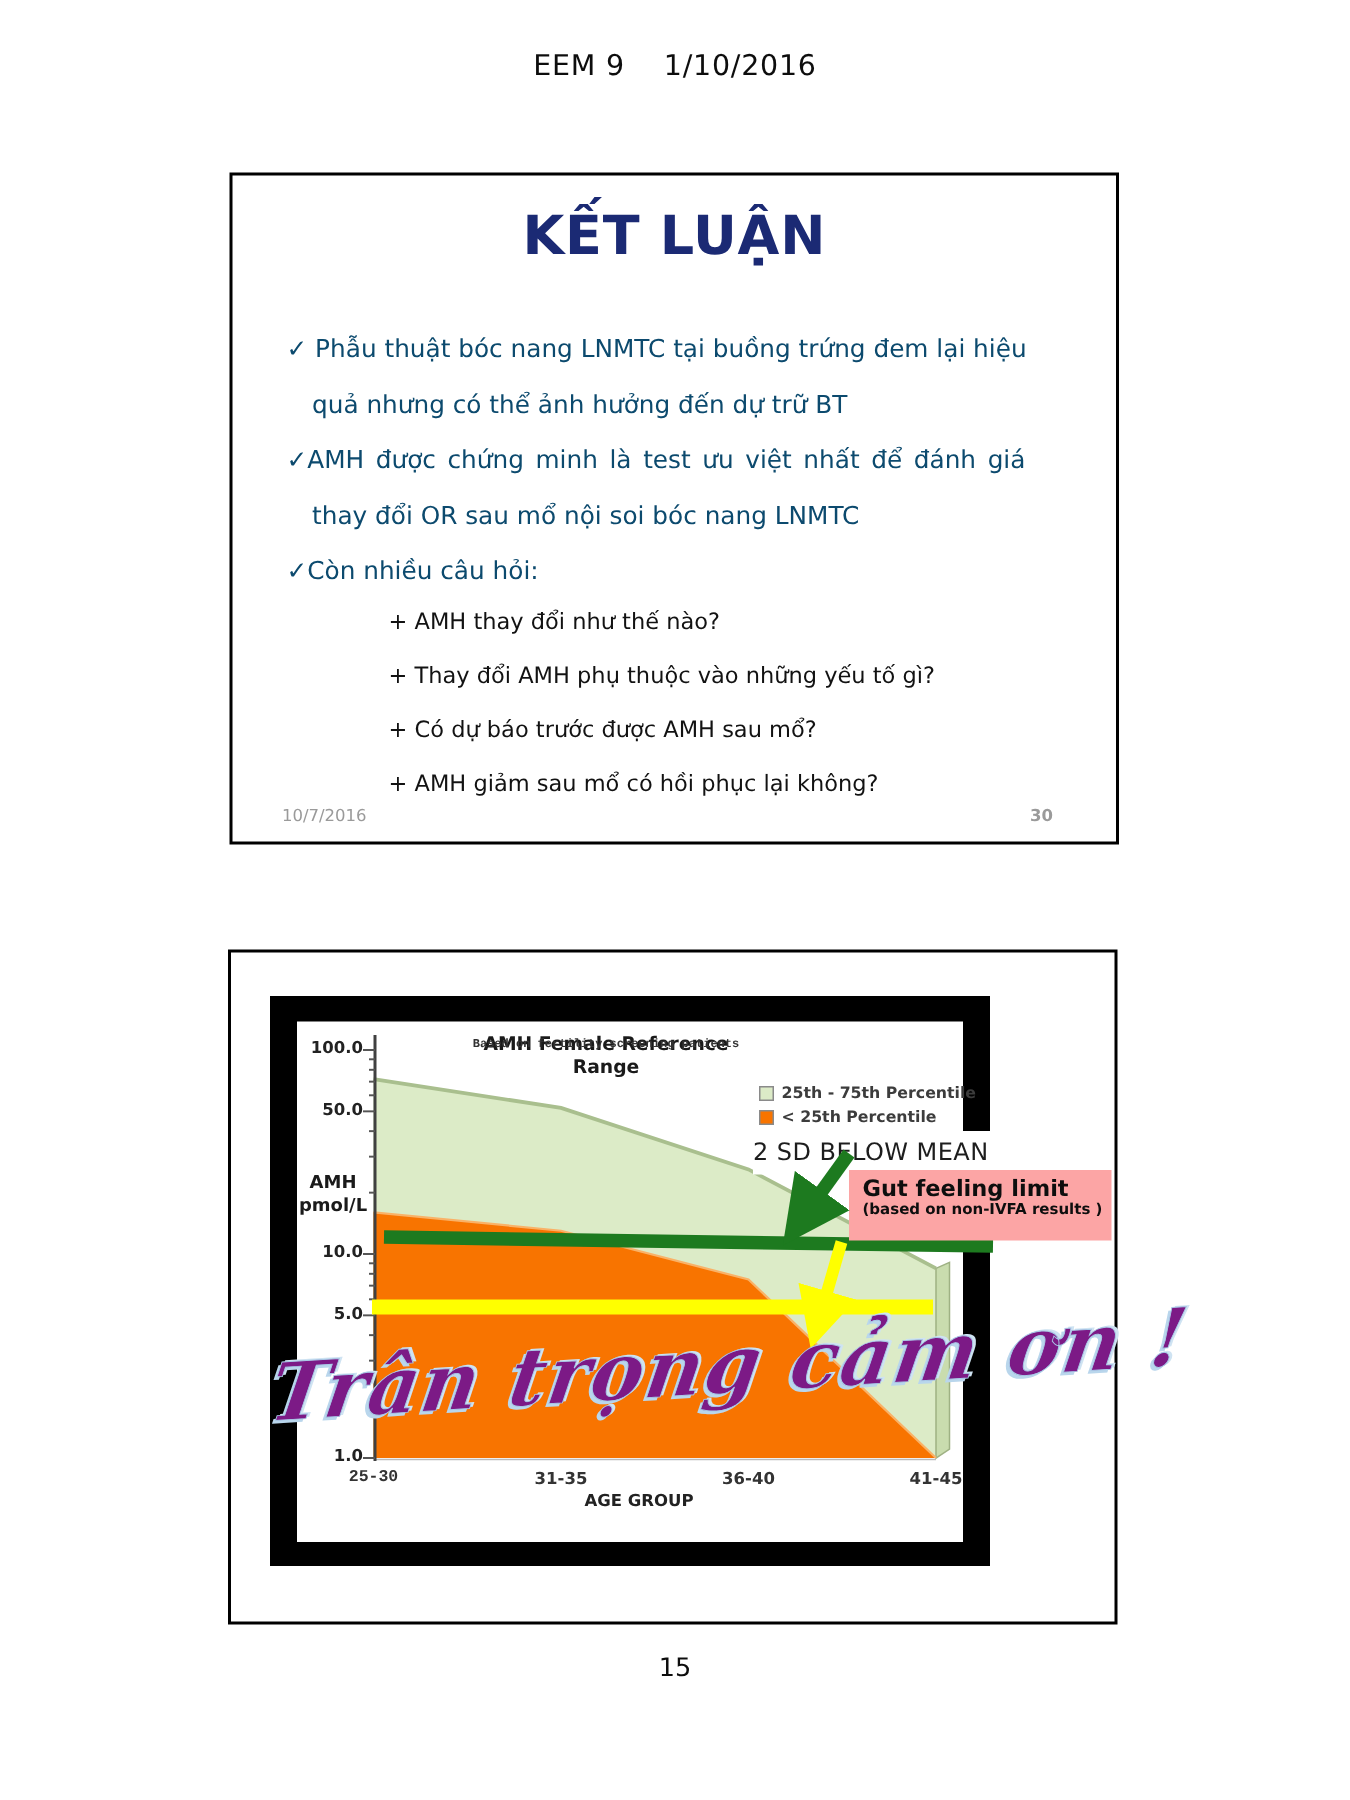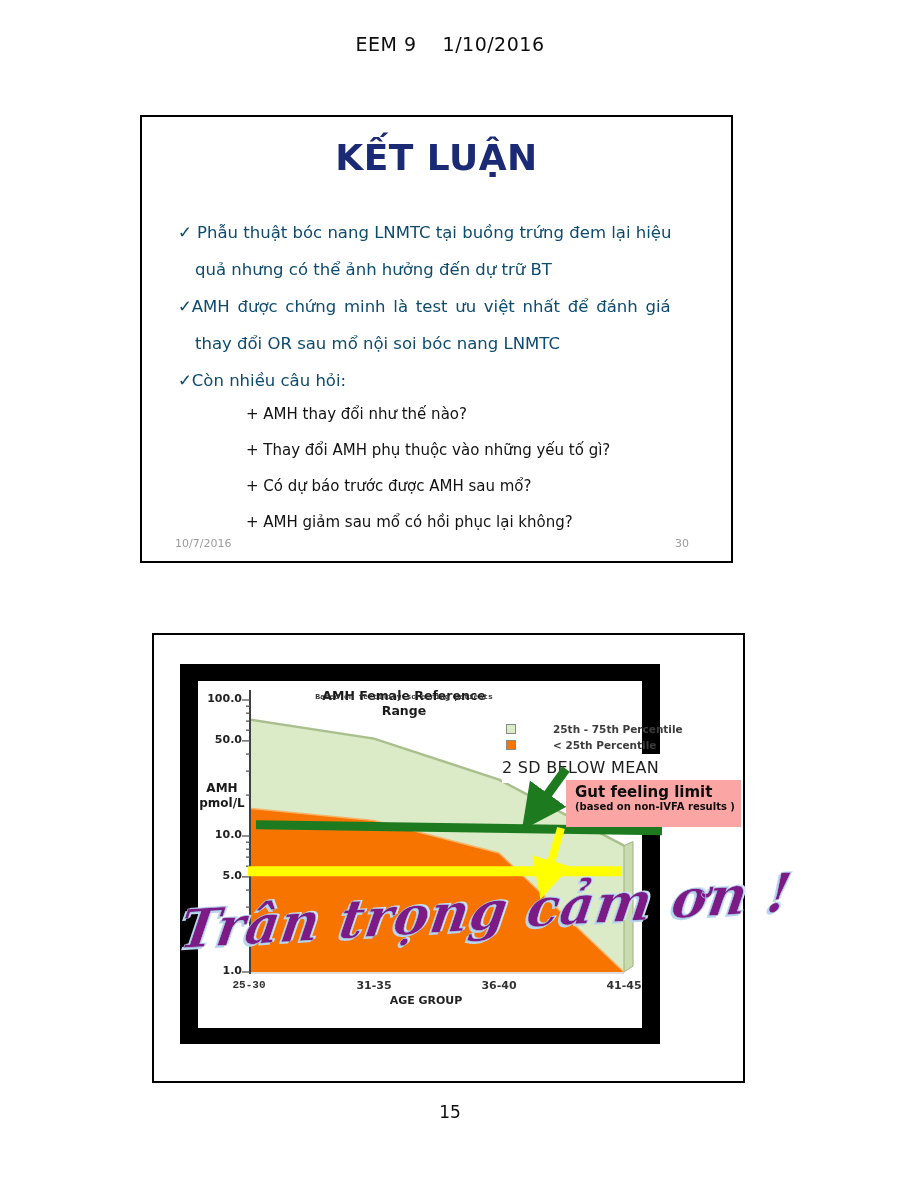--- a/index.html
+++ b/index.html
@@ -4,40 +4,40 @@
 <style>
   html,body{margin:0;padding:0;background:#ffffff;}
   .page{position:relative;width:900px;height:1200px;background:#ffffff;overflow:hidden;
         font-family:"DejaVu Sans",sans-serif;color:#111;}
   .hdr{position:absolute;top:33px;left:0;width:900px;text-align:center;
        font-size:19px;color:#0d0d0d;letter-spacing:.5px;}
   .hdr .gap{display:inline-block;width:26px;}
   .pagenum{position:absolute;top:1102px;left:0;width:900px;text-align:center;font-size:17px;color:#0d0d0d;}
 
   
-  .slide1{position:absolute;left:140px;top:115px;width:593px;height:448px;
+  .slide1{position:absolute;left:153px;top:115px;width:593px;height:448px;
           background:#fff;border:2px solid #000;box-sizing:border-box;}
   .s1-title{position:absolute;top:20px;left:0;width:100%;text-align:center;
             font-size:36px;font-weight:bold;color:#1b2a74;letter-spacing:.5px;}
   .s1-line{position:absolute;white-space:nowrap;font-size:16.5px;color:#0c4a6e;}
   .s1-sub{position:absolute;white-space:nowrap;font-size:15px;color:#121212;}
   .s1-footer{position:absolute;top:420px;font-size:11px;color:#9a9a9a;}
 
   
   .slide2{position:absolute;left:152px;top:633px;width:593px;height:450px;
           background:#fff;border:2px solid #000;box-sizing:border-box;}
   .frame{position:absolute;left:26px;top:29px;width:480px;height:380px;background:#000;z-index:1;}
   .chartbg{position:absolute;left:44px;top:46px;width:444px;height:347px;background:#fff;z-index:2;}
   .chart-svg{position:absolute;left:0;top:0;width:593px;height:450px;z-index:3;}
   .arrow-svg{position:absolute;left:0;top:0;width:593px;height:450px;z-index:6;pointer-events:none;}
   .c-label{position:absolute;z-index:4;color:#1a1a1a;}
   .c-title{left:150px;top:53px;width:200px;text-align:center;font-size:12.5px;font-weight:bold;}
   .c-sub{left:120px;top:57px;width:260px;text-align:center;font-size:8px;font-weight:bold;color:#333;font-family:Liberation Mono, monospace;}
   .legend{left:352px;top:86px;z-index:4;position:absolute;}
-  .leg-row{display:flex;align-items:center;height:16px;gap:32px;}
+  .leg-row{display:flex;align-items:center;height:16px;}
   .swatch{width:10px;height:10px;margin-right:5px;border:1px solid #8a8a8a;box-sizing:border-box;}
   .leg-txt{font-size:10.5px;font-weight:bold;color:#3c3c3c;}
   .sd-box{position:absolute;left:348px;top:119px;width:240px;height:29px;background:#fff;z-index:5;}
   .sd-txt{font-size:16px;color:#1d1d1d;padding-top:4px;letter-spacing:.3px;white-space:nowrap;}
   .gut-box{position:absolute;left:412px;top:145px;width:175px;height:47px;background:#fca5a5;z-index:5;
            padding:3px 0 0 9px;box-sizing:border-box;}
   .gut-title{font-size:15px;font-weight:bold;color:#0e0e0e;white-space:nowrap;}
   .gut-sub{font-size:10px;font-weight:bold;color:#0e0e0e;white-space:nowrap;}
   .ylab{left:44px;top:146px;width:48px;text-align:center;font-size:12px;font-weight:bold;line-height:15px;}
   .ytick{position:absolute;left:40px;width:48px;text-align:right;font-size:11px;font-weight:bold;
@@ -67,21 +67,21 @@
     <div class="s1-line" style="left:36px;top:180px;word-spacing:2.5px;">✓AMH được chứng minh là test ưu việt nhất để đánh giá</div>
     <div class="s1-line" style="left:53px;top:217px;">thay đổi OR sau mổ nội soi bóc nang LNMTC</div>
     <div class="s1-line" style="left:36px;top:254px;">✓Còn nhiều câu hỏi:</div>
 
     <div class="s1-sub" style="left:104px;top:288px;">+ AMH thay đổi như thế nào?</div>
     <div class="s1-sub" style="left:104px;top:324px;">+ Thay đổi AMH phụ thuộc vào những yếu tố gì?</div>
     <div class="s1-sub" style="left:104px;top:360px;text-align:center;">+ Có dự báo trước được AMH sau mổ?</div>
     <div class="s1-sub" style="left:104px;top:396px;">+ AMH giảm sau mổ có hồi phục lại không?</div>
 
     <div class="s1-footer" style="left:33px;">10/7/2016</div>
-    <div class="s1-footer" style="right:42px;">30</div>
+    <div class="s1-footer" style="right:42px;font-weight:bold;">30</div>
   </div>
 
   <div class="slide2">
     <div class="frame"></div>
     <div class="chartbg"></div>
 
     <svg class="chart-svg" viewBox="0 0 593 450">
       <polygon id="green-area" fill="#dcebc7" points="95,84.4 220,103.6 345,144.6 470,210.6 470,337 95,337"></polygon>
       <polyline id="green-edge" fill="none" stroke="#a9bf8e" stroke-width="2.5" points="95,84.4 220,103.6 345,144.6 470,210.6"></polyline>
       <polygon id="green-facet" fill="#c9dcae" stroke="#9eb183" stroke-width="1" points="470,210.6 479,206.6 479,331 470,337"></polygon>

